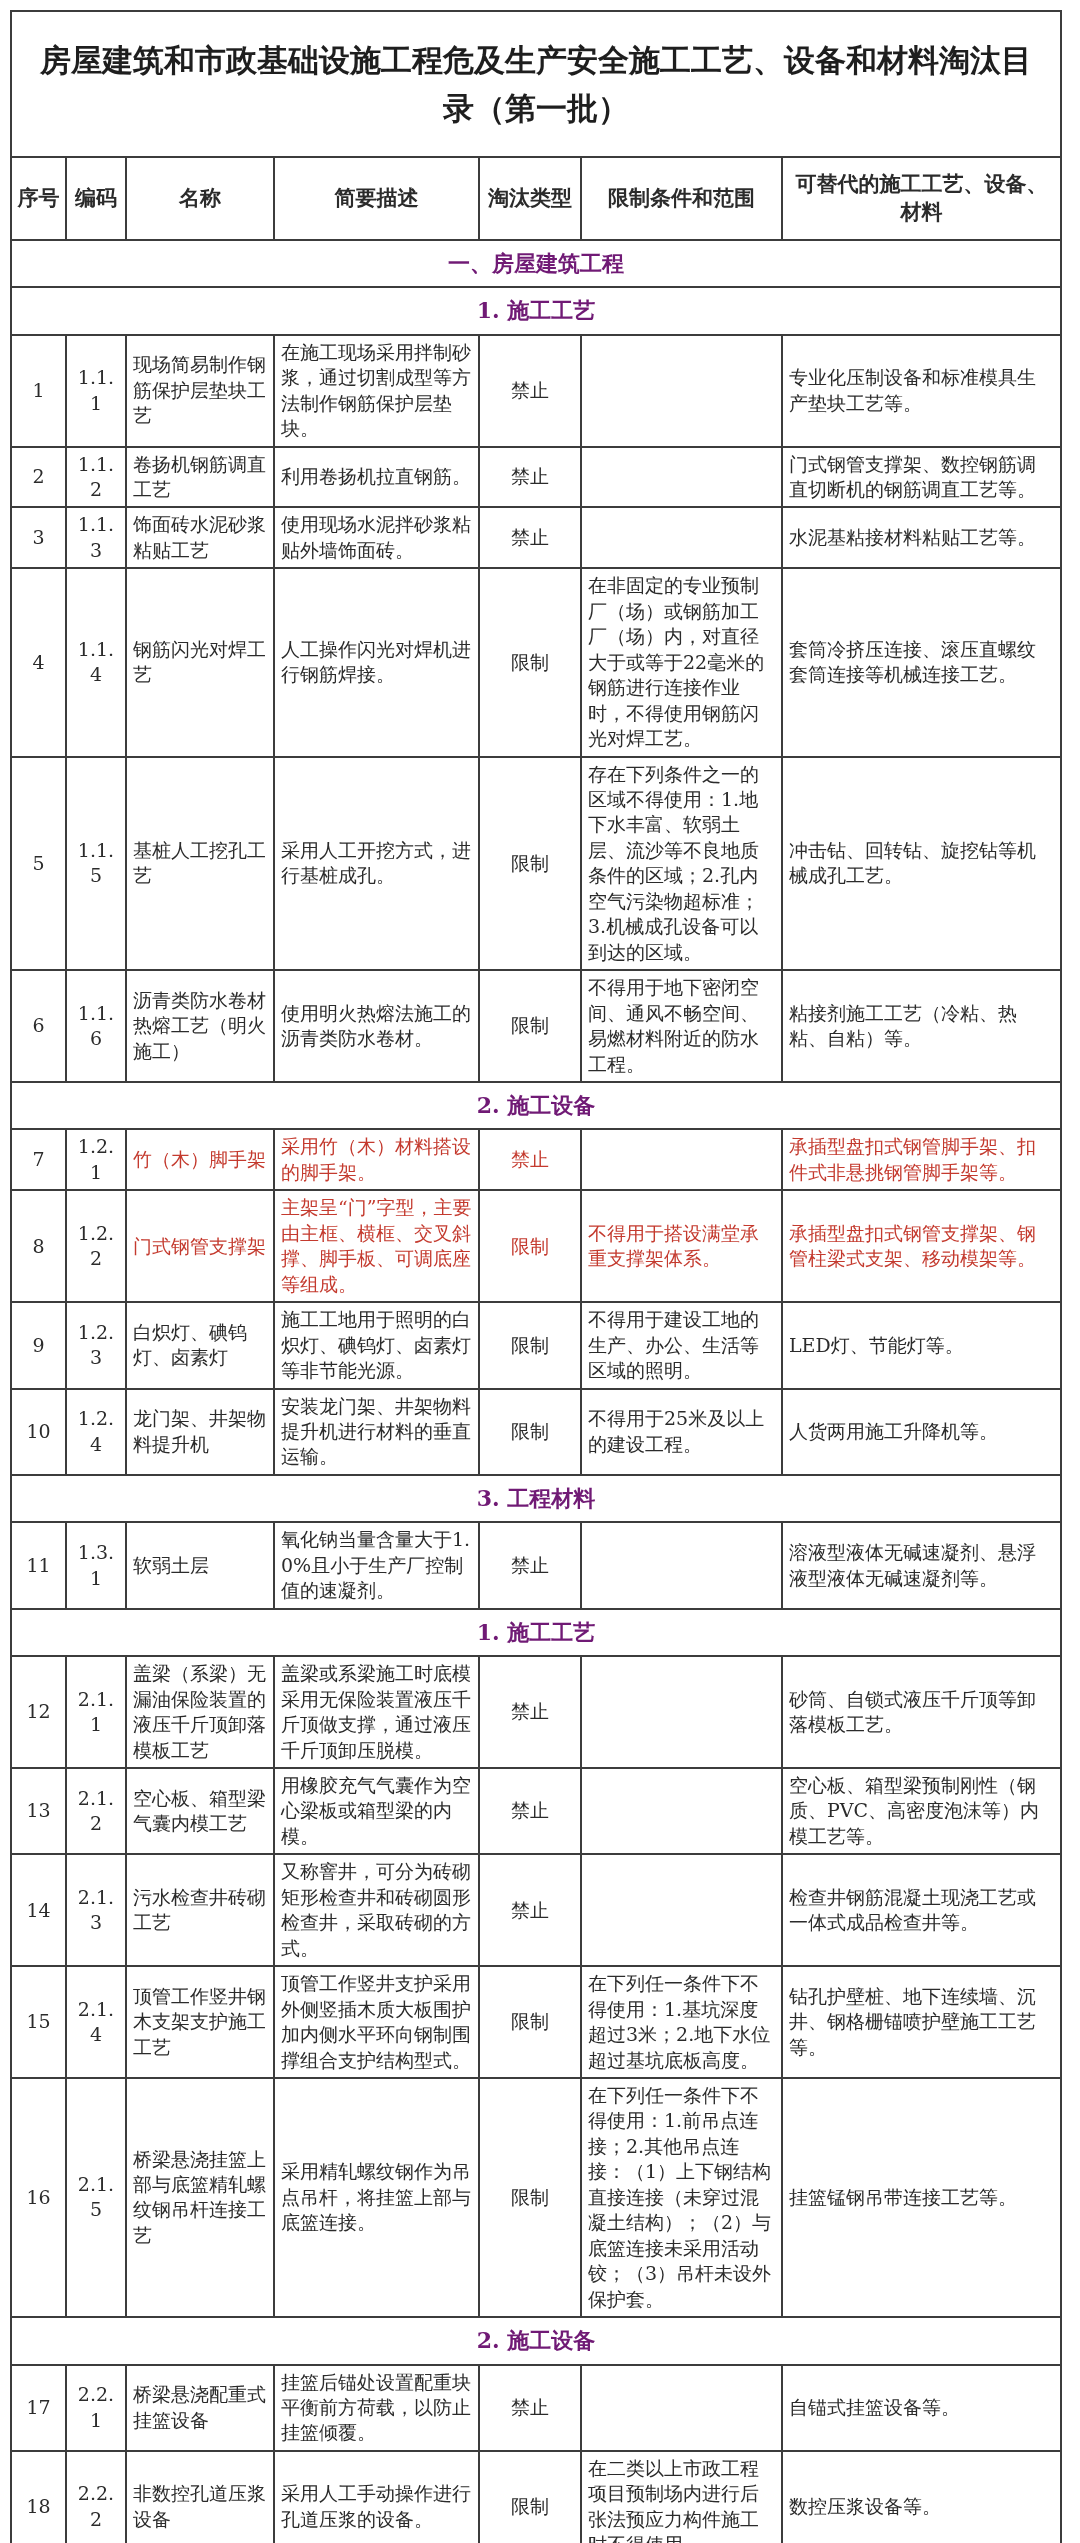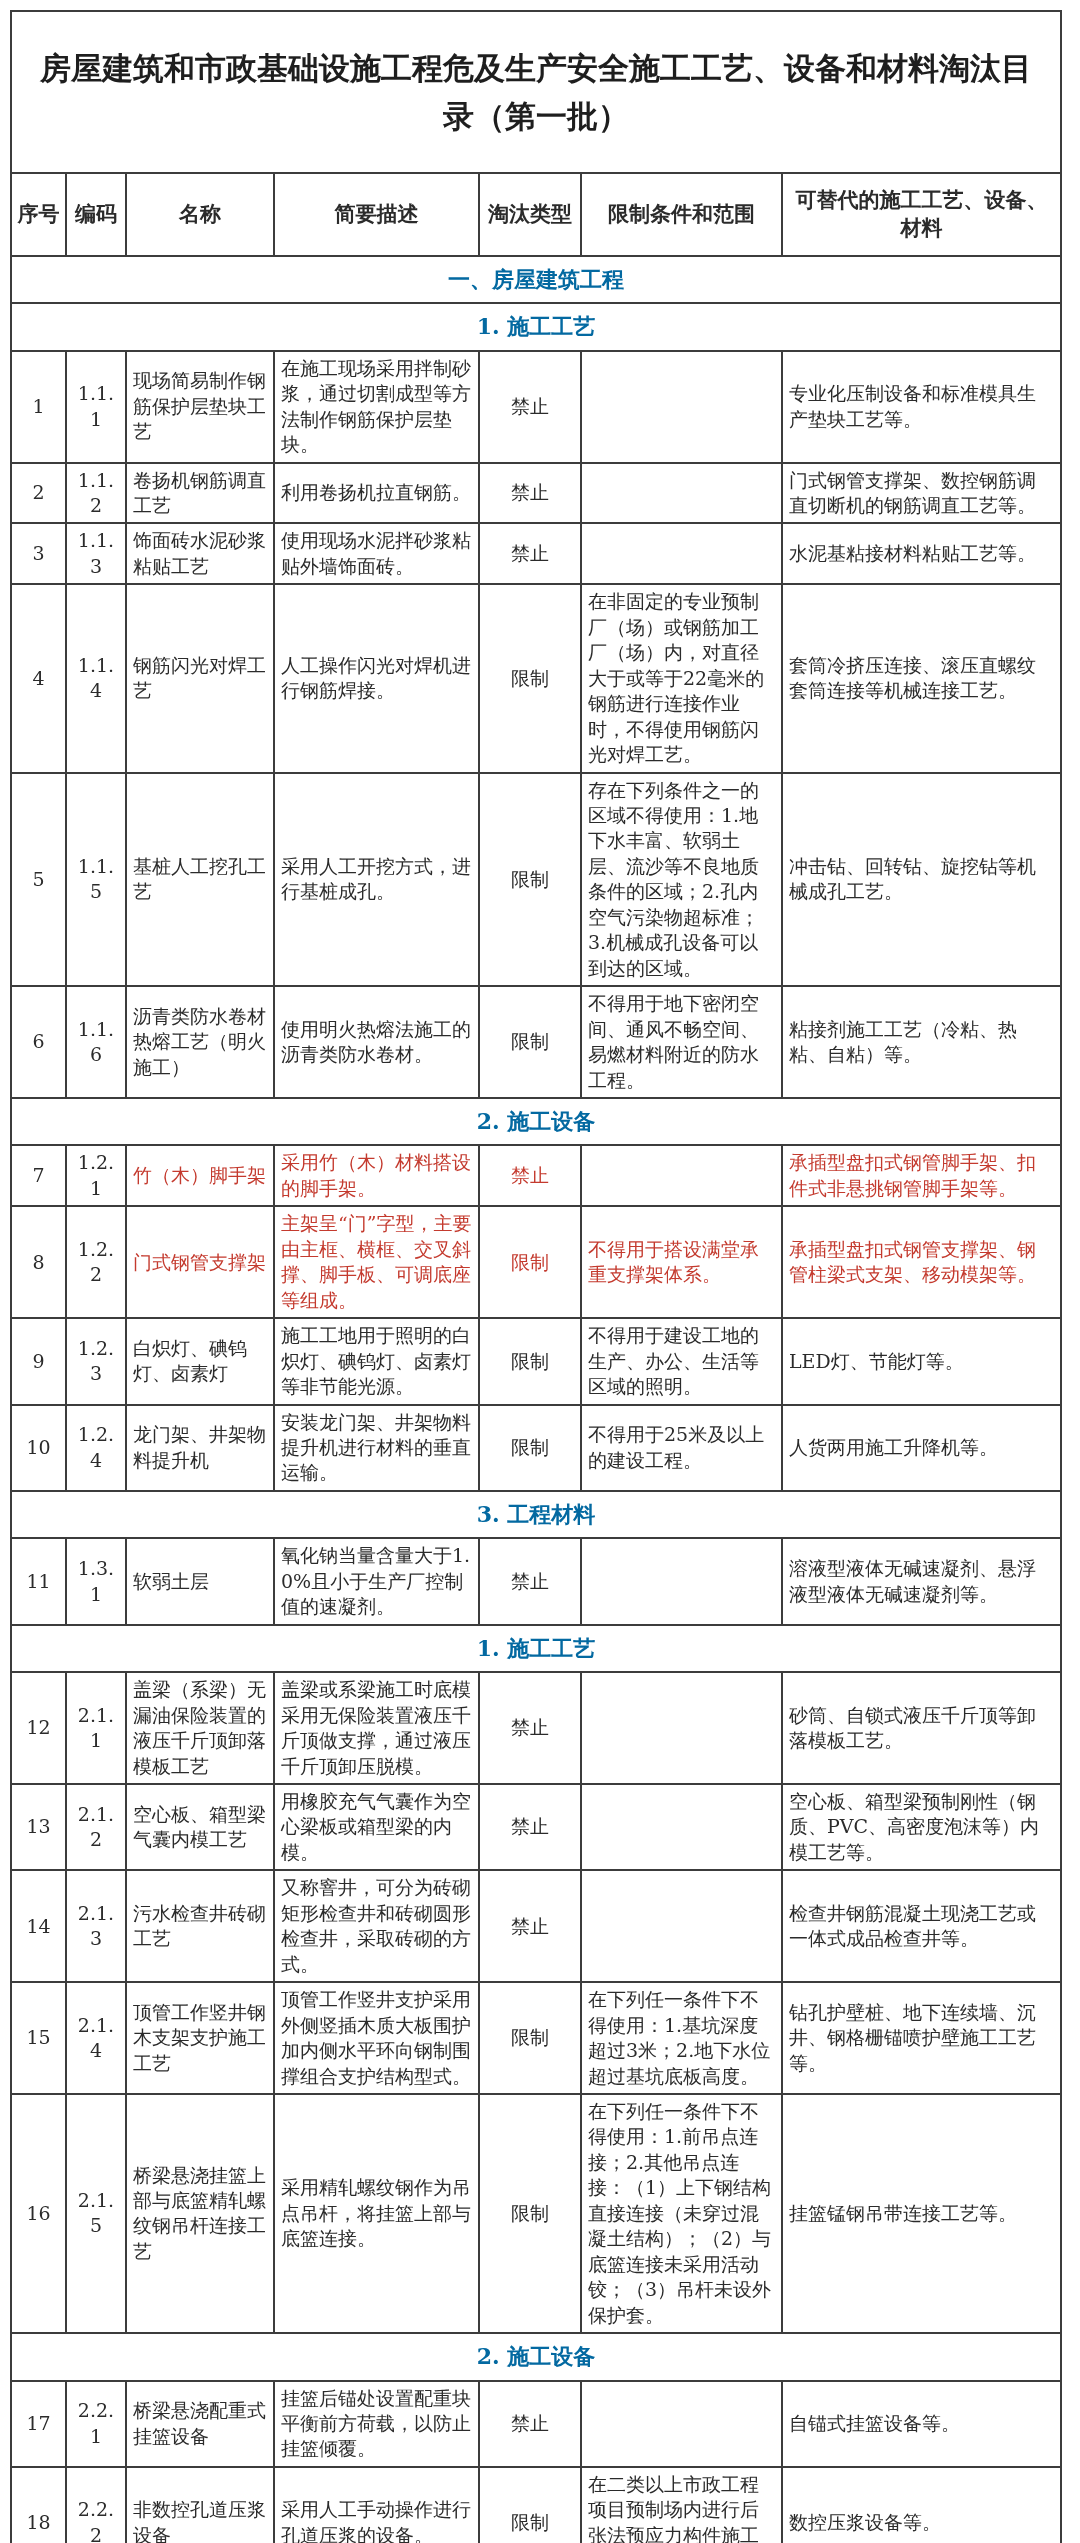--- a/index.html
+++ b/index.html
@@ -34,41 +34,41 @@
     padding:4px 6px;
     vertical-align:middle;
     word-break:break-all;
     overflow-wrap:break-word;
   }
   .title-cell{
     font-size:31px;
     font-weight:bold;
     text-align:center;
     line-height:1.55;
-    padding:32px 26px;
+    padding:24px 26px;
     color:#1e1e1e;
   }
   .header-cell{
     font-size:21px;
     font-weight:bold;
     text-align:center;
     padding:12px 4px;
     line-height:1.35;
   }
   tbody td{
     font-size:19px;
     line-height:1.34;
     min-height:40px;
   }
   td.section-cell{
     font-size:22px;
     font-weight:bold;
     text-align:center;
     padding:8px 4px;
-    color:#0369a1;
+    color:#701a75;
   }
   td.col-no,td.col-code,td.col-type{text-align:center;}
   td.col-name,td.col-desc,td.col-restriction,td.col-alternative{text-align:left;}
   td.cell-tall{height:46px;}
   td.red{color:var(--red-text);}
 </style>
 </head>
 <body>
 
 <div class="page">

